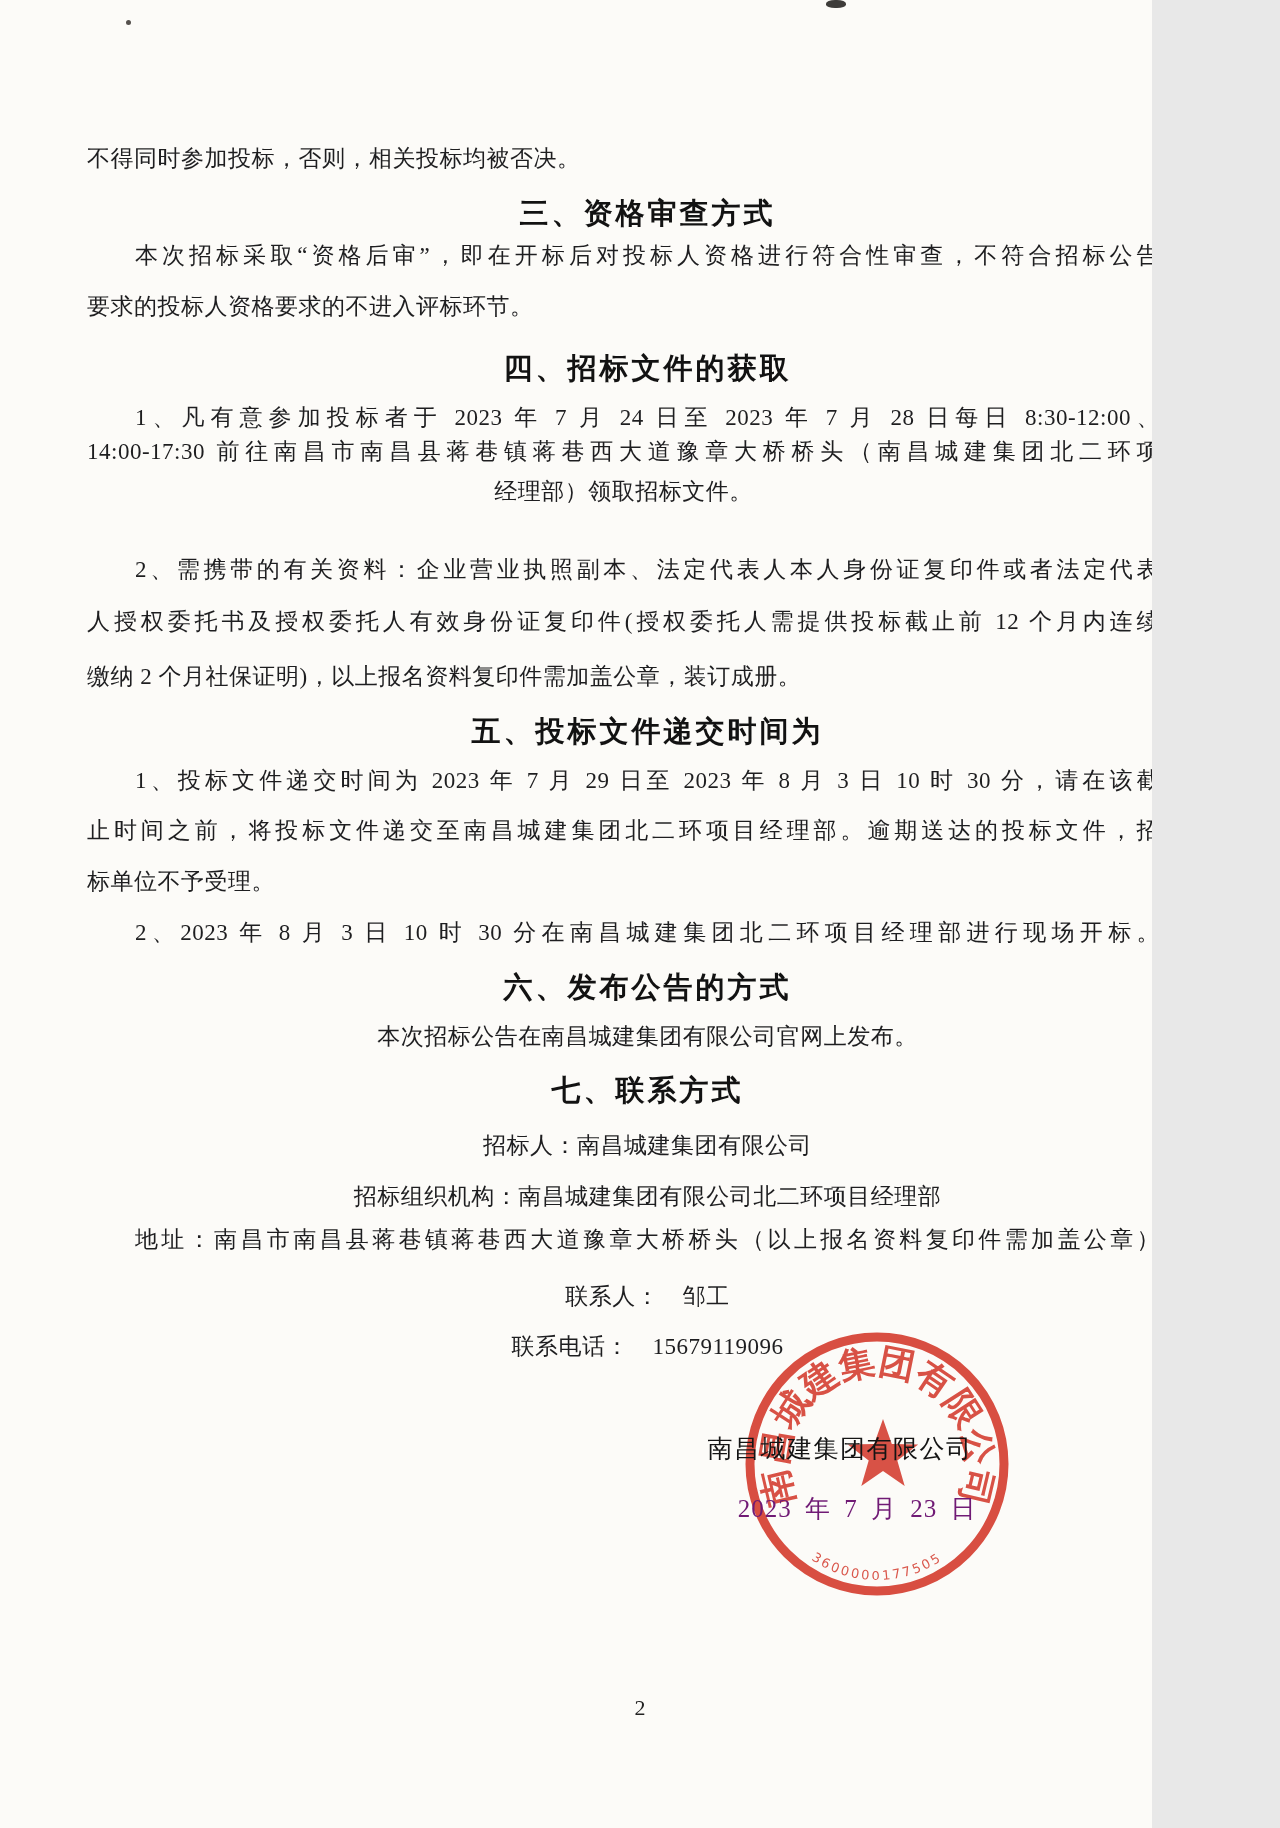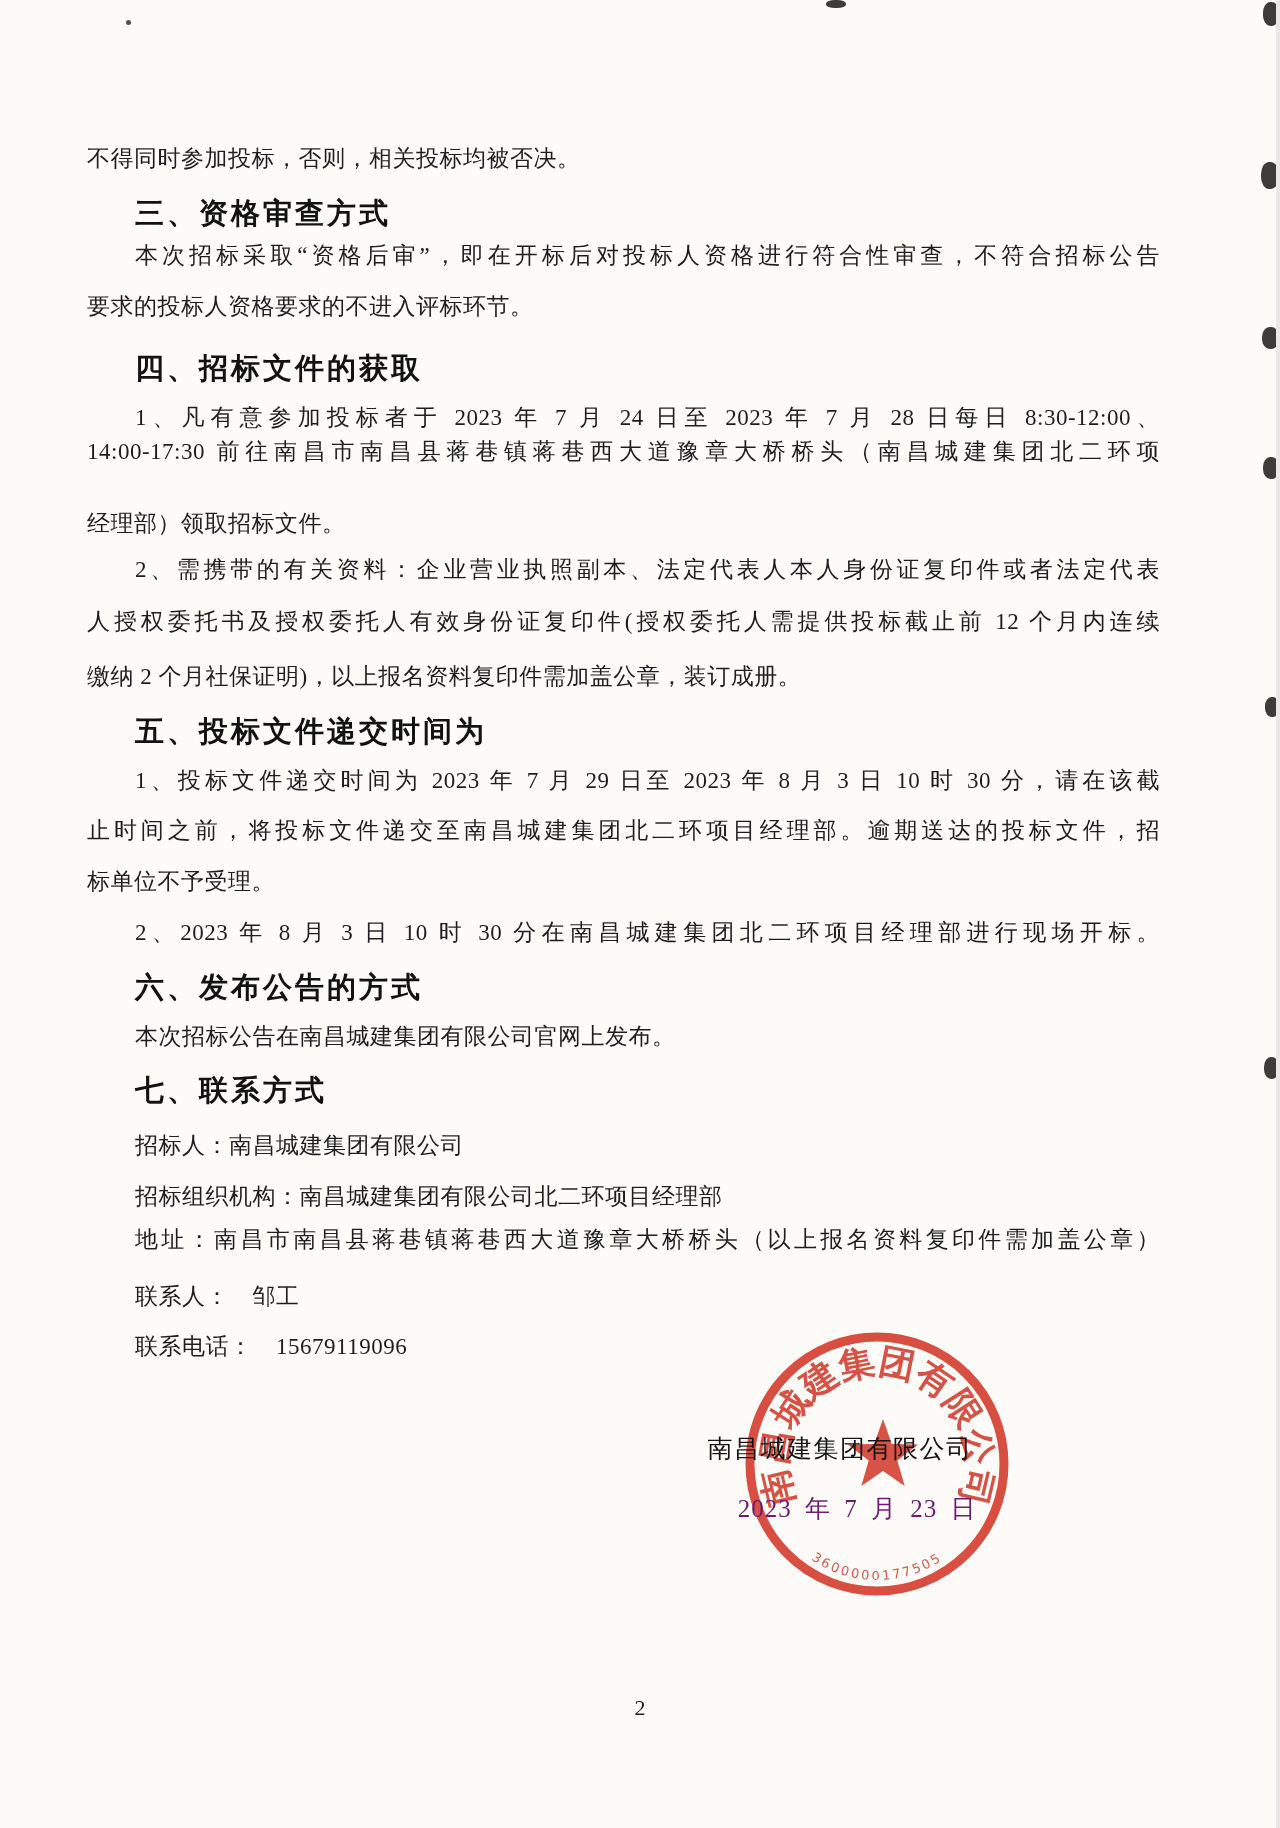--- a/index.html
+++ b/index.html
@@ -1,33 +1,33 @@
 <!DOCTYPE html>
 <html><head>
 <meta charset="utf-8">
 <style>
   html,body{margin:0;padding:0;background:#e8e8e8;}
   .page{
     position:relative;
-    width:1276px;height:1828px;
+    width:1152px;height:1828px;
     background:#fcfbf8;
     overflow:hidden;
     font-family:"Liberation Serif","DejaVu Serif",serif;
   }
   .line{
     position:absolute;
     left:87px;width:1073px;
     font-size:23px;line-height:31px;
     letter-spacing:.5px;
     color:#1e1e20;
     white-space:normal;
     text-align:left;
   }
   .line.full{text-align:justify;text-align-last:justify;}
-  .line.indent{padding-left:48px;width:1025px;}
+  .line.indent{padding-left:48px;width:1025px;text-align:center;}
   .line.heading{
     font-weight:bold;
     font-size:29px;line-height:33px;
     letter-spacing:3px;
     color:#121212;
   }
   .seal-wrap{position:absolute;left:727px;top:1314px;width:300px;height:300px;opacity:.92;}
   .seal-wrap svg{display:block;}
   .seal-arc{font-family:"Liberation Serif","DejaVu Serif",serif;font-weight:bold;font-size:36px;}
   .seal-serial{font-family:"DejaVu Sans","Liberation Sans",sans-serif;font-size:13px;letter-spacing:2.5px;}
@@ -54,21 +54,21 @@
 <div class="page">
 
   <div id="doc-body">
       <div class="line" style="top: 143px;">不得同时参加投标，否则，相关投标均被否决。</div>
       <div class="line heading indent" style="top: 197px;">三、资格审查方式</div>
       <div class="line full indent" style="top: 240px;">本次招标采取“资格后审”，即在开标后对投标人资格进行符合性审查，不符合招标公告</div>
       <div class="line" style="top: 291px; font-family: Liberation Serif, serif;">要求的投标人资格要求的不进入评标环节。</div>
       <div class="line heading indent" style="top: 352px;">四、招标文件的获取</div>
       <div class="line full indent" style="top: 402px;">1、凡有意参加投标者于 2023 年 7 月 24 日至 2023 年 7 月 28 日每日 8:30-12:00、</div>
       <div class="line full" style="top: 436px;">14:00-17:30 前往南昌市南昌县蒋巷镇蒋巷西大道豫章大桥桥头（南昌城建集团北二环项</div>
-      <div class="line" style="top: 508px;">经理部）领取招标文件。</div>
+      <div class="line" style="top: 476px; text-align: center;">经理部）领取招标文件。</div>
       <div class="line full indent" style="top: 554px;">2、需携带的有关资料：企业营业执照副本、法定代表人本人身份证复印件或者法定代表</div>
       <div class="line full" style="top: 606px;">人授权委托书及授权委托人有效身份证复印件(授权委托人需提供投标截止前 12 个月内连续</div>
       <div class="line" style="top: 661px;">缴纳 2 个月社保证明)，以上报名资料复印件需加盖公章，装订成册。</div>
       <div class="line heading indent" style="top: 715px;">五、投标文件递交时间为</div>
       <div class="line full indent" style="top: 765px;">1、投标文件递交时间为 2023 年 7 月 29 日至 2023 年 8 月 3 日 10 时 30 分，请在该截</div>
       <div class="line full" style="top: 815px;">止时间之前，将投标文件递交至南昌城建集团北二环项目经理部。逾期送达的投标文件，招</div>
       <div class="line" style="top: 866px;">标单位不予受理。</div>
       <div class="line full indent" style="top: 917px;">2、2023 年 8 月 3 日 10 时 30 分在南昌城建集团北二环项目经理部进行现场开标。</div>
       <div class="line heading indent" style="top: 971px;">六、发布公告的方式</div>
       <div class="line indent" style="top: 1021px;">本次招标公告在南昌城建集团有限公司官网上发布。</div>

